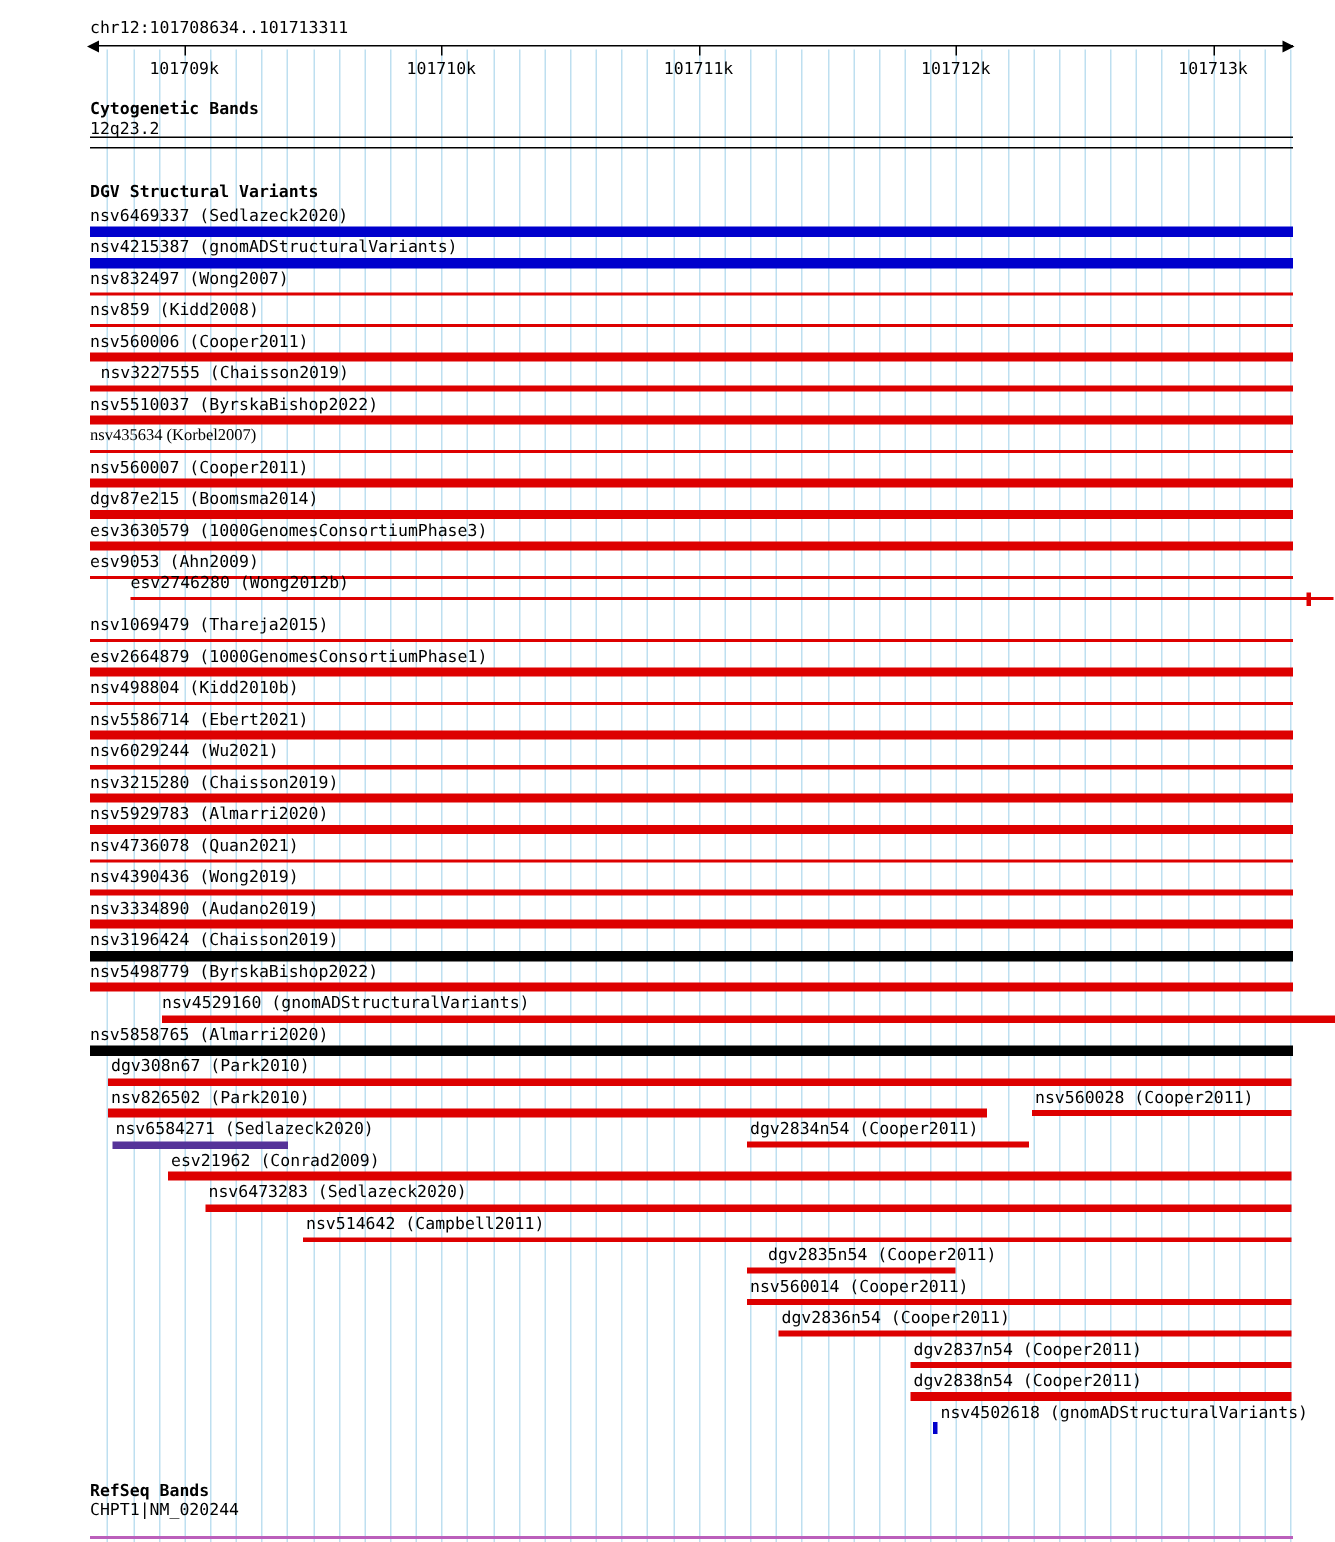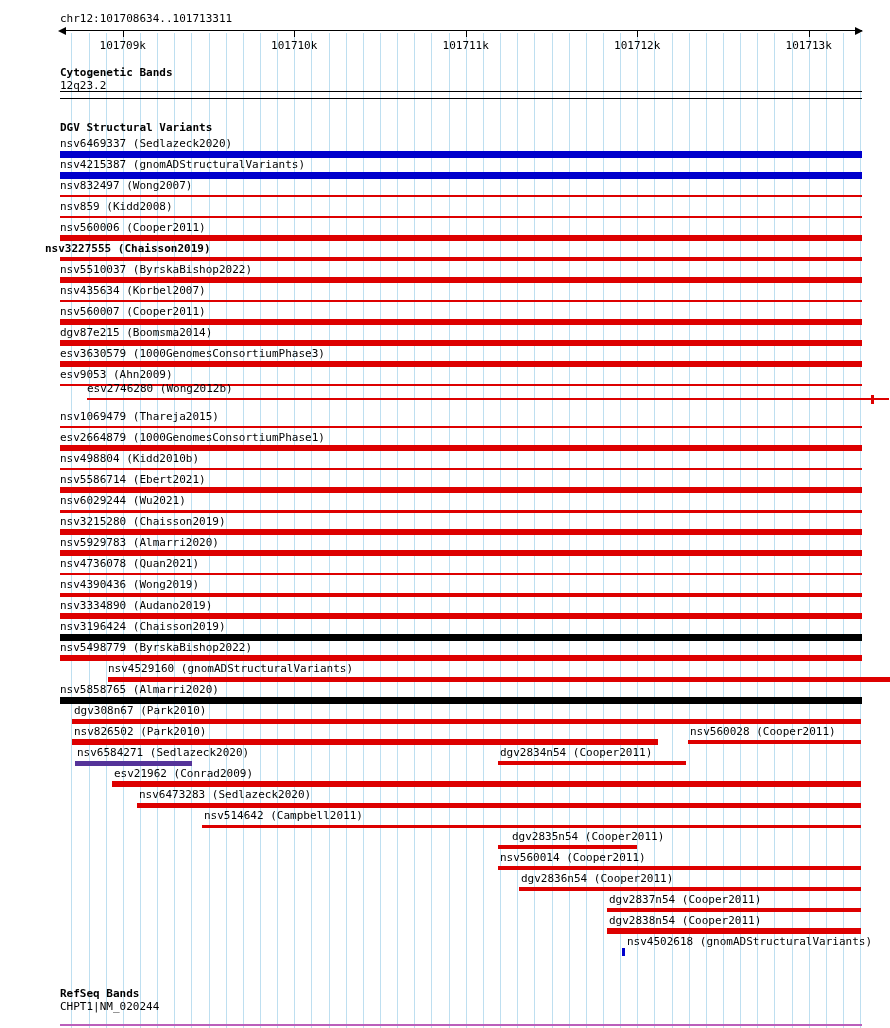--- a/index.html
+++ b/index.html
@@ -119,29 +119,29 @@
       </div>
       <div class="vrow" style="top: 200px;">
         <div class="vlabel" style="left: 60px;">nsv859 (Kidd2008)</div>
         <div class="vbar" style="left: 60px; width: 802px; height: 2px; top: 16px; background: rgb(221, 0, 0);"></div>
       </div>
       <div class="vrow" style="top: 221px;">
         <div class="vlabel" style="left: 60px;">nsv560006 (Cooper2011)</div>
         <div class="vbar" style="left: 60px; width: 802px; height: 6px; top: 14px; background: rgb(221, 0, 0);"></div>
       </div>
       <div class="vrow" style="top: 242px;">
-        <div class="vlabel" style="left: 45px; font-weight: bold;">nsv3227555 (Chaisson2019)</div>
+        <div class="vlabel" style="left: 67px;">nsv3227555 (Chaisson2019)</div>
         <div class="vbar" style="left: 60px; width: 802px; height: 4px; top: 15px; background: rgb(221, 0, 0);"></div>
       </div>
       <div class="vrow" style="top: 263px;">
         <div class="vlabel" style="left: 60px;">nsv5510037 (ByrskaBishop2022)</div>
         <div class="vbar" style="left: 60px; width: 802px; height: 6px; top: 14px; background: rgb(221, 0, 0);"></div>
       </div>
       <div class="vrow" style="top: 284px;">
-        <div class="vlabel" style="left: 60px;">nsv435634 (Korbel2007)</div>
+        <div class="vlabel" style="left: 60px; font-family: Liberation Serif, serif;">nsv435634 (Korbel2007)</div>
         <div class="vbar" style="left: 60px; width: 802px; height: 2px; top: 16px; background: rgb(221, 0, 0);"></div>
       </div>
       <div class="vrow" style="top: 305px;">
         <div class="vlabel" style="left: 60px;">nsv560007 (Cooper2011)</div>
         <div class="vbar" style="left: 60px; width: 802px; height: 6px; top: 14px; background: rgb(221, 0, 0);"></div>
       </div>
       <div class="vrow" style="top: 326px;">
         <div class="vlabel" style="left: 60px;">dgv87e215 (Boomsma2014)</div>
         <div class="vbar" style="left: 60px; width: 802px; height: 6px; top: 14px; background: rgb(221, 0, 0);"></div>
       </div>

